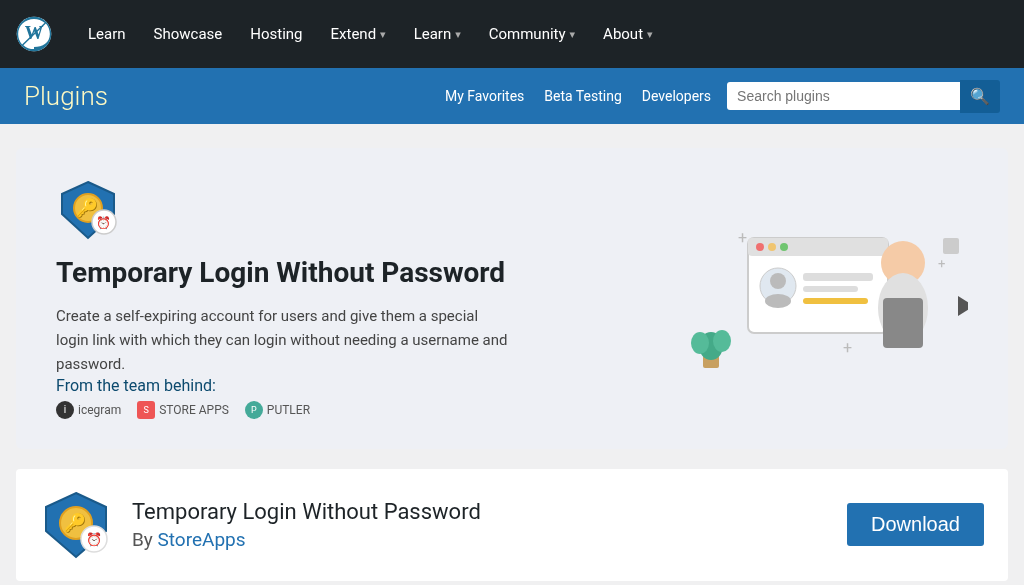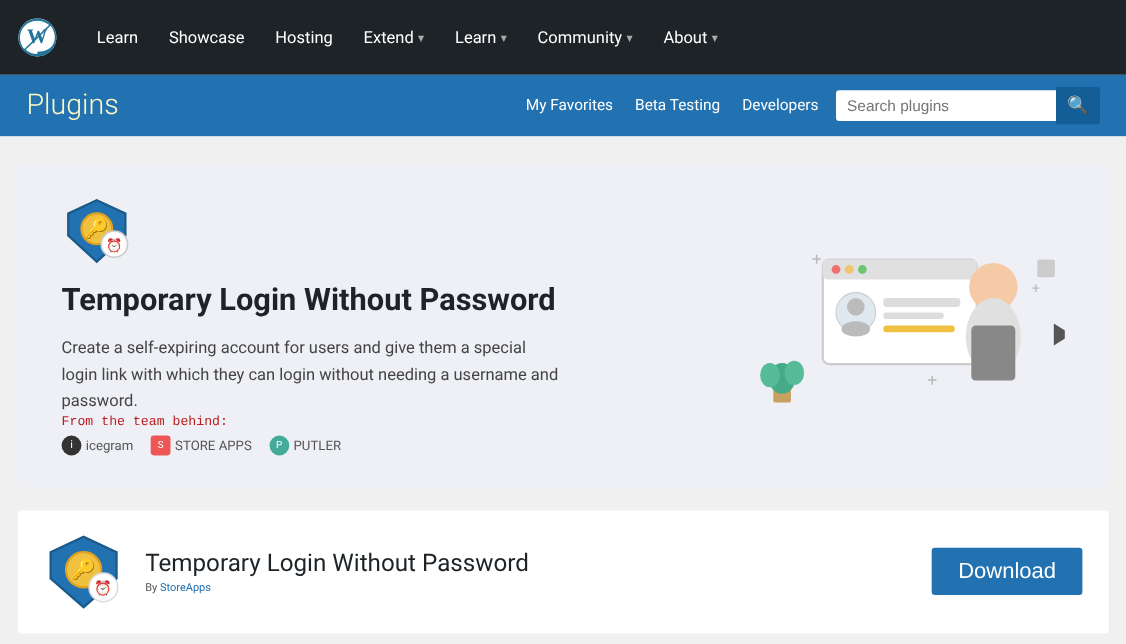--- a/index.html
+++ b/index.html
@@ -68,21 +68,21 @@
     }
     .search-bar {
       display: flex;
       align-items: center;
     }
     .search-input {
       padding: 6px 10px;
       border: none;
       border-radius: 3px 0 0 3px;
       font-size: 14px;
-      width: 200px;
+      width: 233px;
       outline: none;
       color: #333;
     }
     .search-btn {
       background: #135e96;
       border: none;
       padding: 7px 10px;
       cursor: pointer;
       border-radius: 0 3px 3px 0;
       color: #fff;
@@ -122,24 +122,23 @@
       color: #1d2327;
       margin-bottom: 14px;
       line-height: 1.2;
     }
     .banner-desc {
       font-size: 15px;
       color: #444;
       line-height: 1.6;
     }
     .banner-team {
-      font-size: 12px;
-      color: #b91c1c;
+      font-size: 16px;
+      color: #0c4a6e;
       margin-bottom: 6px;
-      font-family: Liberation Mono, monospace;
     }
     .banner-logos {
       display: flex;
       align-items: center;
       gap: 16px;
       margin-top: 4px;
     }
     .banner-logo-item {
       display: flex;
       align-items: center;
@@ -173,21 +172,21 @@
     .plugin-info {
       flex: 1;
     }
     .plugin-name {
       font-size: 22px;
       font-weight: 400;
       color: #1d2327;
       margin-bottom: 4px;
     }
     .plugin-by {
-      font-size: 10px;
+      font-size: 19px;
       color: #555;
     }
     .plugin-by-link {
       color: #2271b1;
       text-decoration: none;
       cursor: pointer;
     }
     .download-btn {
       background: #2271b1;
       color: #fff;

